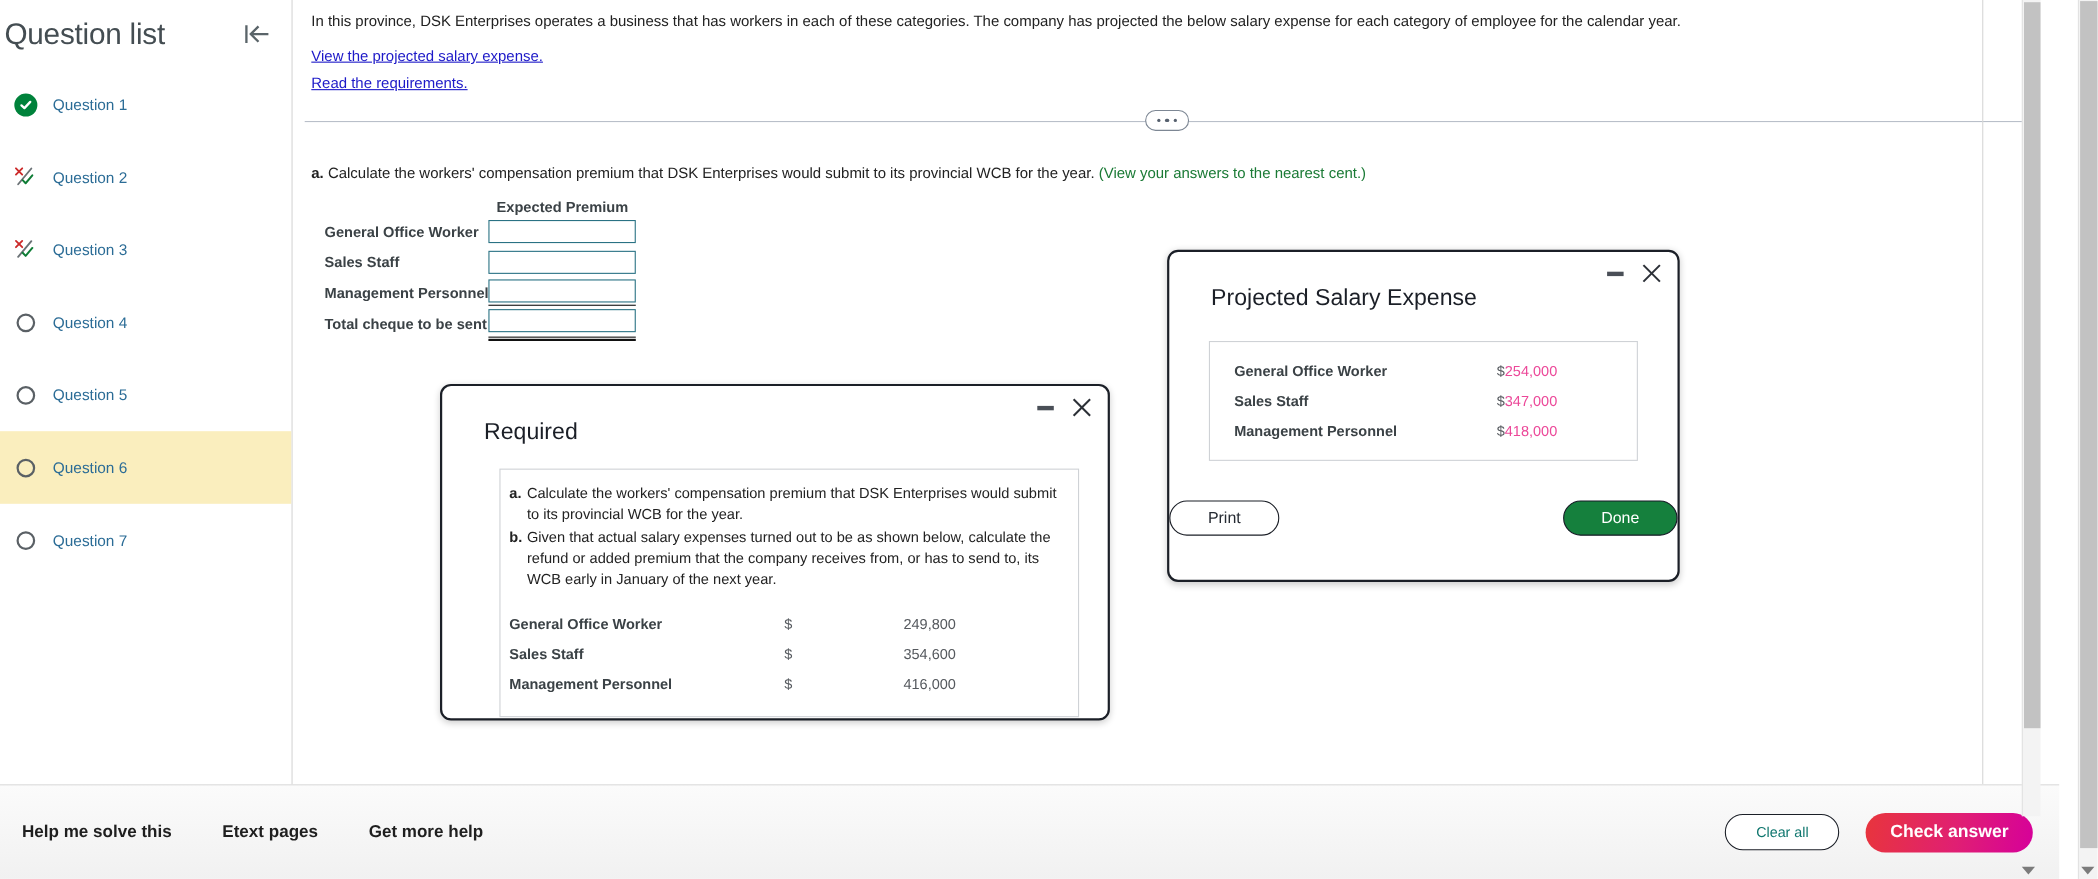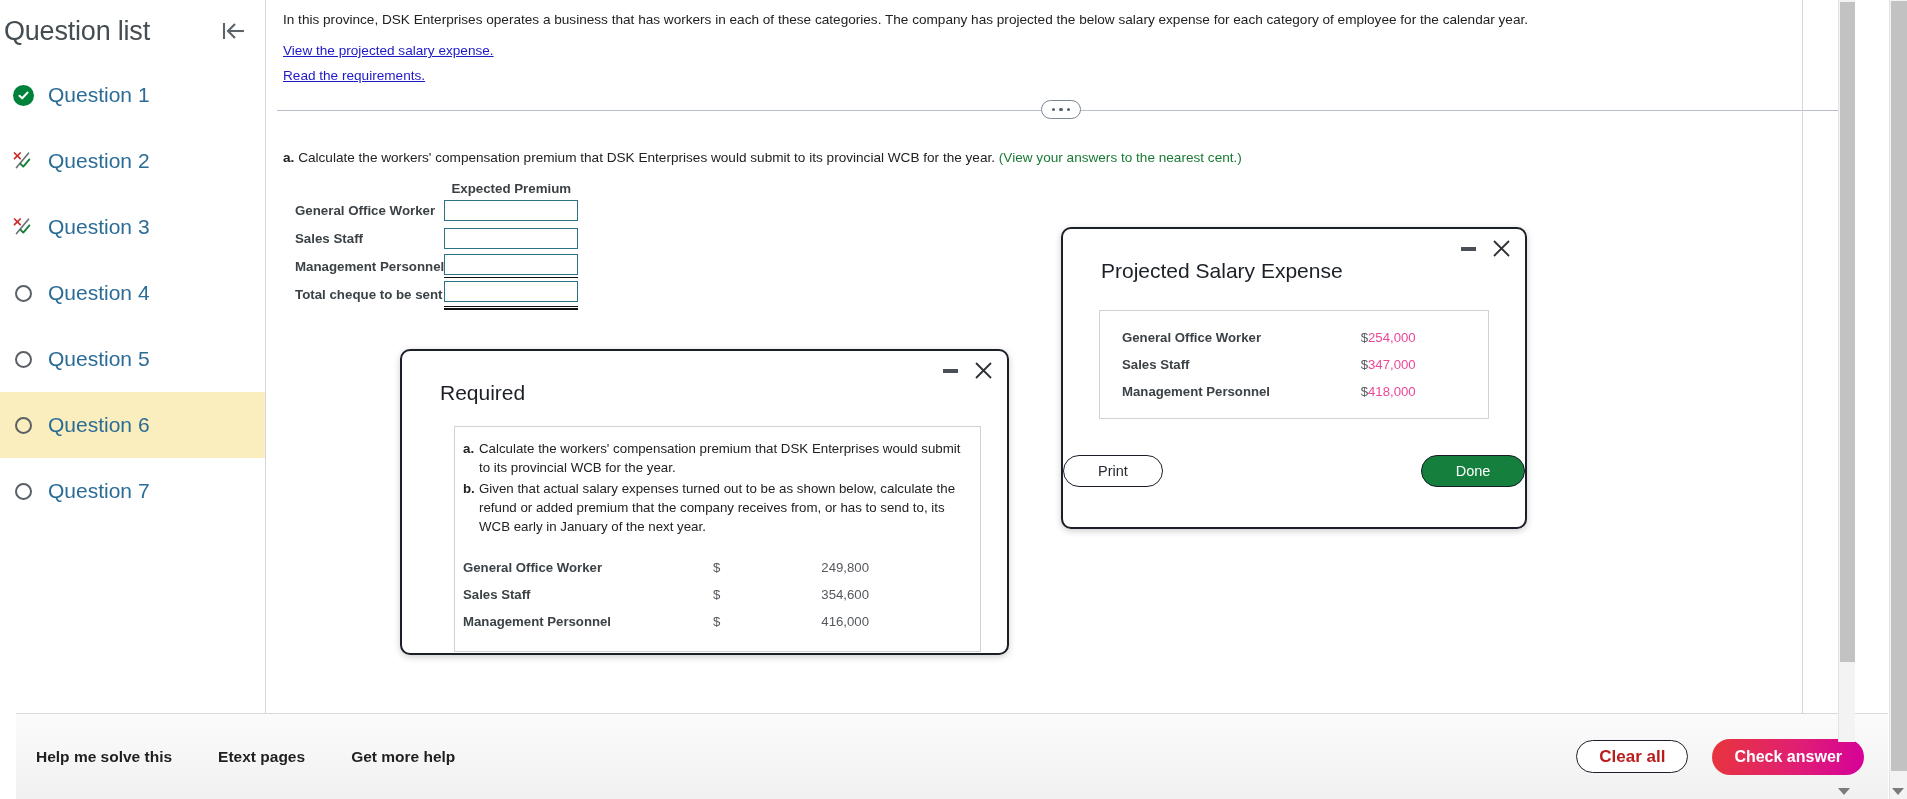--- a/index.html
+++ b/index.html
@@ -48,21 +48,21 @@
     cursor: pointer;
   }
   .qrow.active { background: #faeebe; }
   .qrow .qicon {
     width: 34px; height: 30px;
     display: flex; align-items: center; justify-content: center;
     flex: 0 0 34px;
     margin-right: 8px;
   }
   .qrow .qlabel {
-    font-size: 21px;
+    font-size: 14px;
     color: #2b6c96;
     font-weight: 400;
   }
   .circle-empty {
     width: 17px; height: 17px;
     border: 2px solid #5a6065;
     border-radius: 50%;
     display:block;
   }
   .circle-done {
@@ -238,41 +238,41 @@
   .req-item .tx { flex: 1; }
   #req-table { margin-top: 18px; }
   #req-table table { border-collapse: collapse; }
   #req-table td { font-size: 13.2px; padding: 6px 0; }
   .rt-label { font-weight: bold; color: #3b4246; white-space: nowrap; width: 250px; }
   .rt-cur { color: #55595e; width: 46px; text-align: left; }
   .rt-val { color: #55595e; width: 110px; text-align: right; }
 
   
   #bottombar {
-    position: absolute; left: 16px; bottom: 0;
+    position: absolute; left: 0; bottom: 0;
     width: 1872px; height: 86px;
     background: linear-gradient(#fbfbfb, #f1f1f1);
     border-top: 1px solid #d9d9d9;
     display: flex; align-items: center;
   }
   #bottom-links { display: flex; align-items: center; gap: 46px; padding-left: 20px; }
   .bottom-link {
     font-size: 15.5px; font-weight: bold; color: #1f1f1f;
     cursor: pointer; white-space: nowrap;
   }
   #bottom-actions {
     margin-left: auto; display: flex; align-items: center; gap: 24px;
     padding-right: 24px;
   }
   #btn-clear-all {
     min-width: 104px; height: 33px;
     border-radius: 18px;
     border: 1.7px solid #1b1f27;
-    background: #fff; color: #b91c1c;
-    font-size: 17px; font-weight: bold;
+    background: #fff; color: #0f766e;
+    font-size: 13px; font-weight: normal;
     font-family: "Liberation Sans", sans-serif;
     cursor: pointer; padding: 0 22px;
   }
   #btn-check-answer {
     min-width: 140px; height: 36px;
     border-radius: 19px;
     border: none;
     background: linear-gradient(100deg, #e8353c 0%, #e01f73 55%, #d6009a 100%);
     color: #fff;
     font-size: 16px; font-weight: bold;

